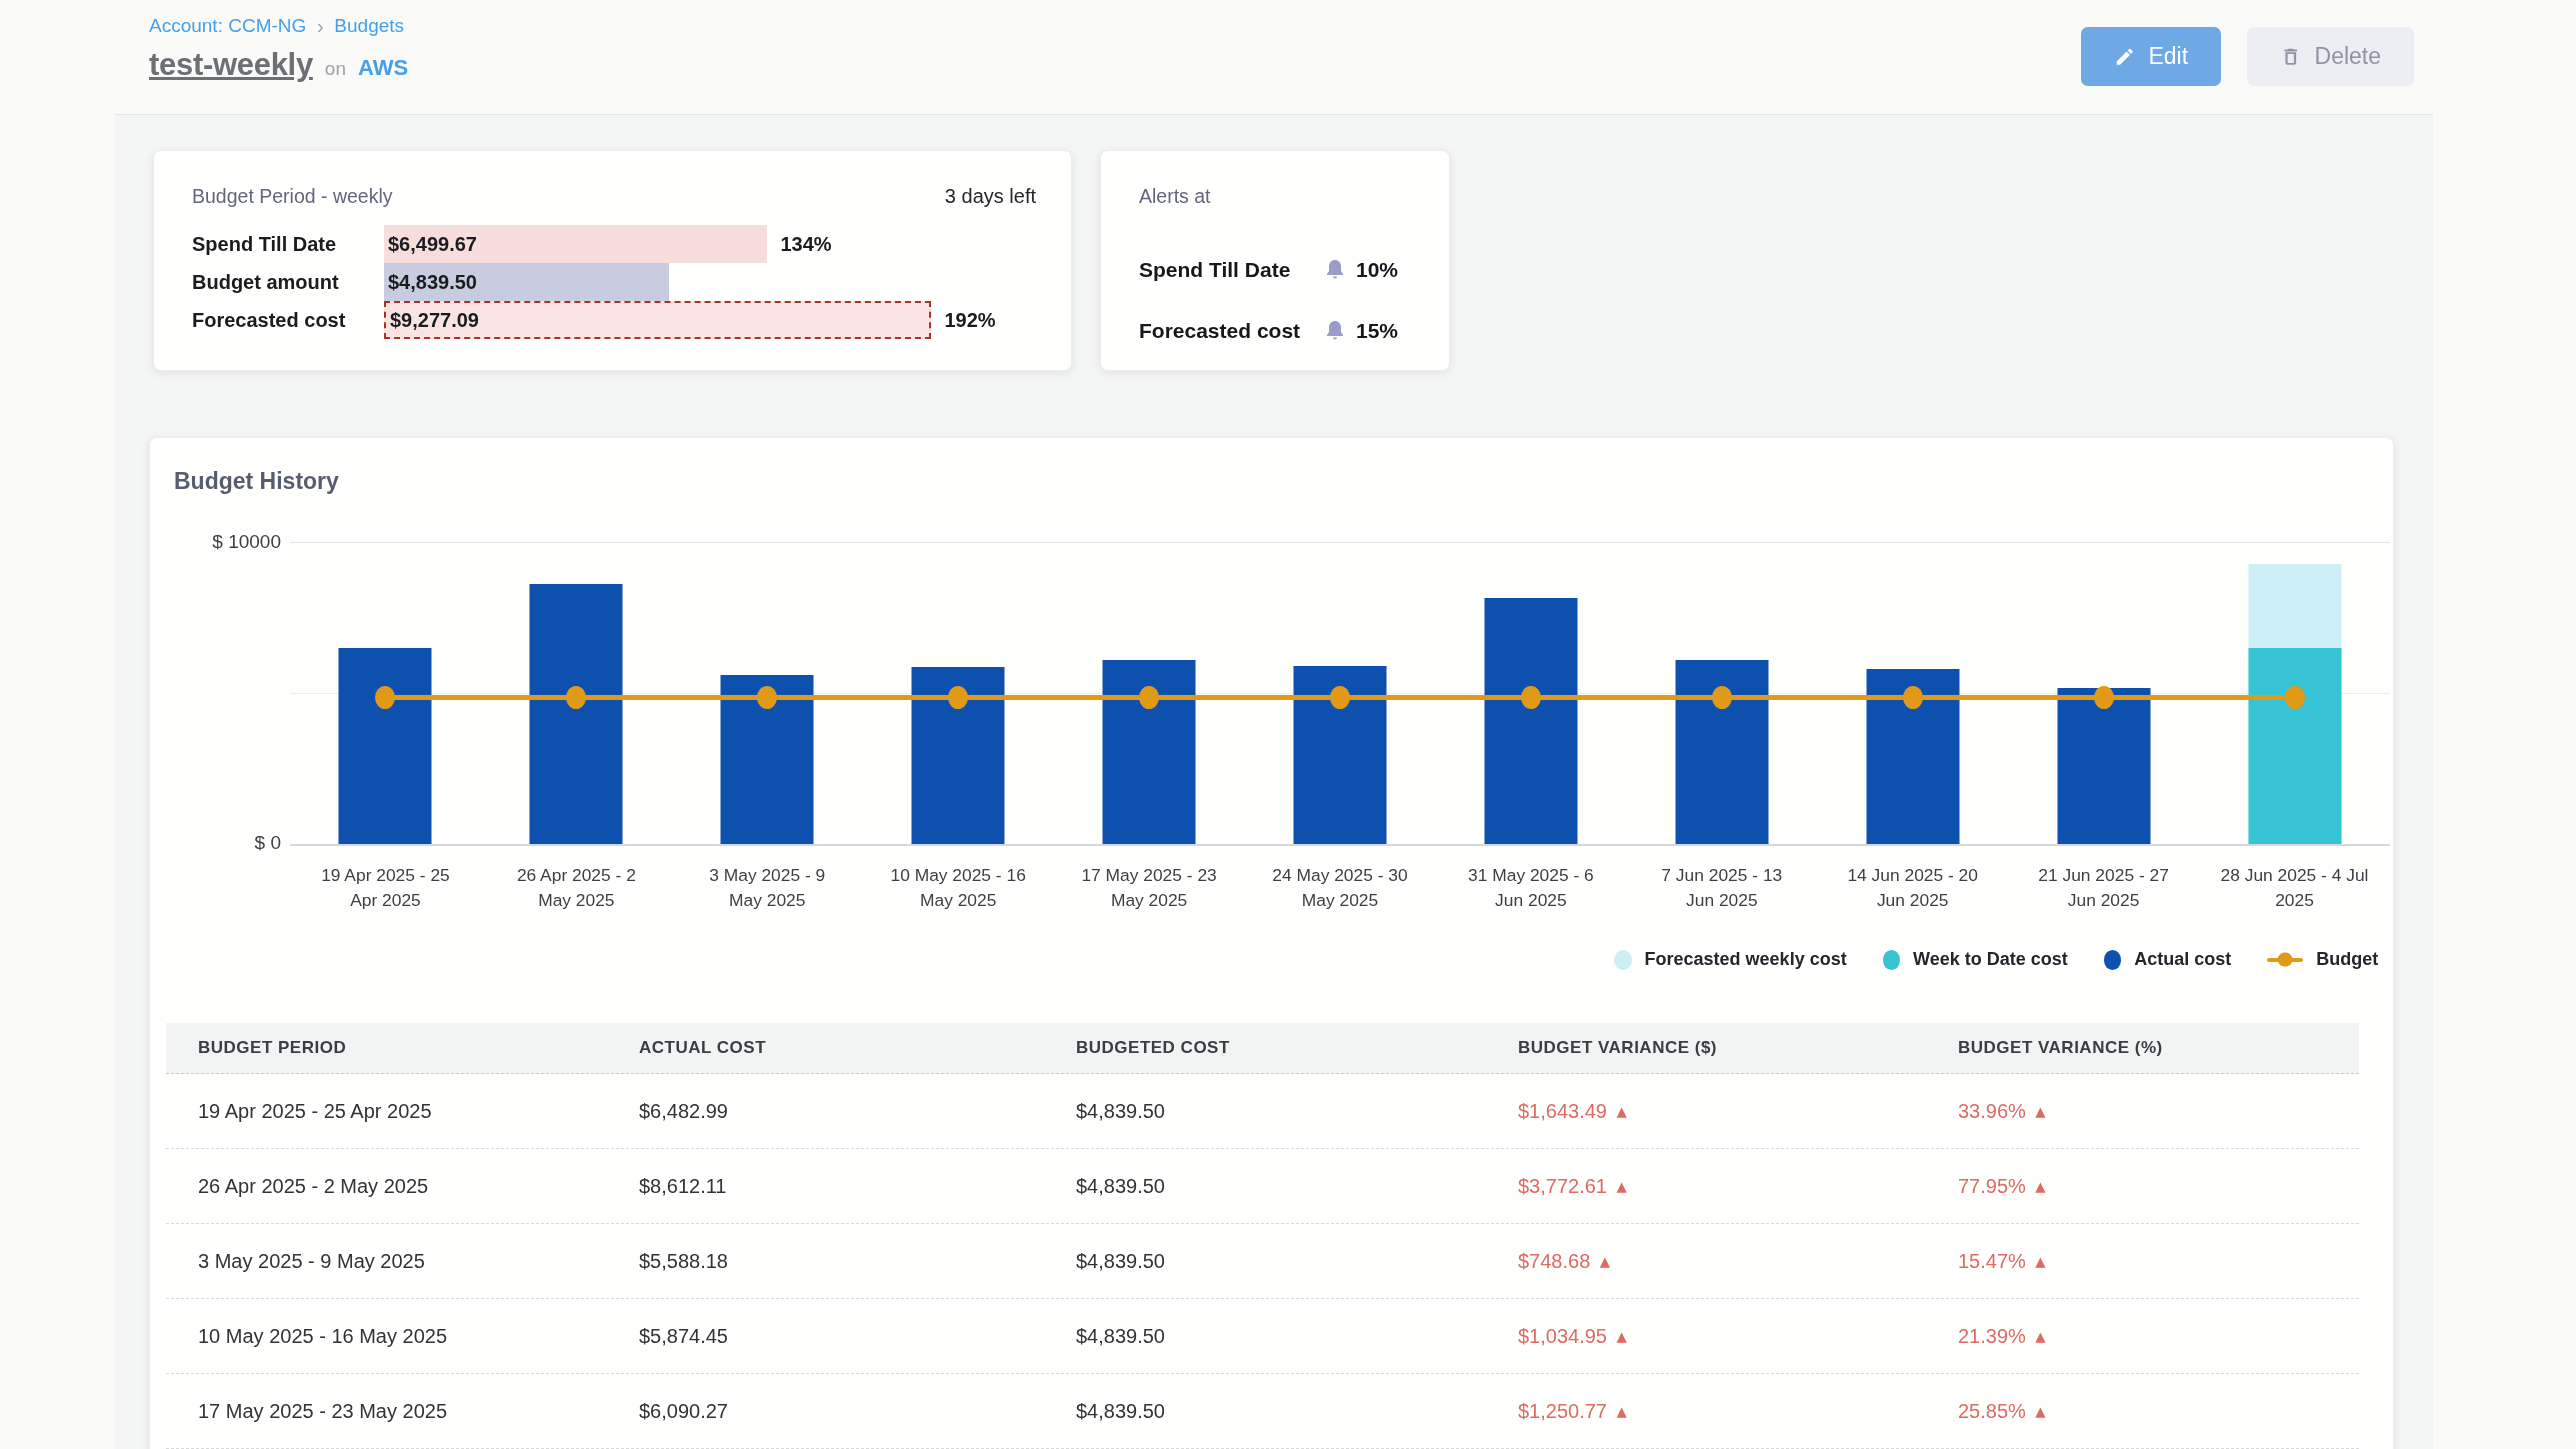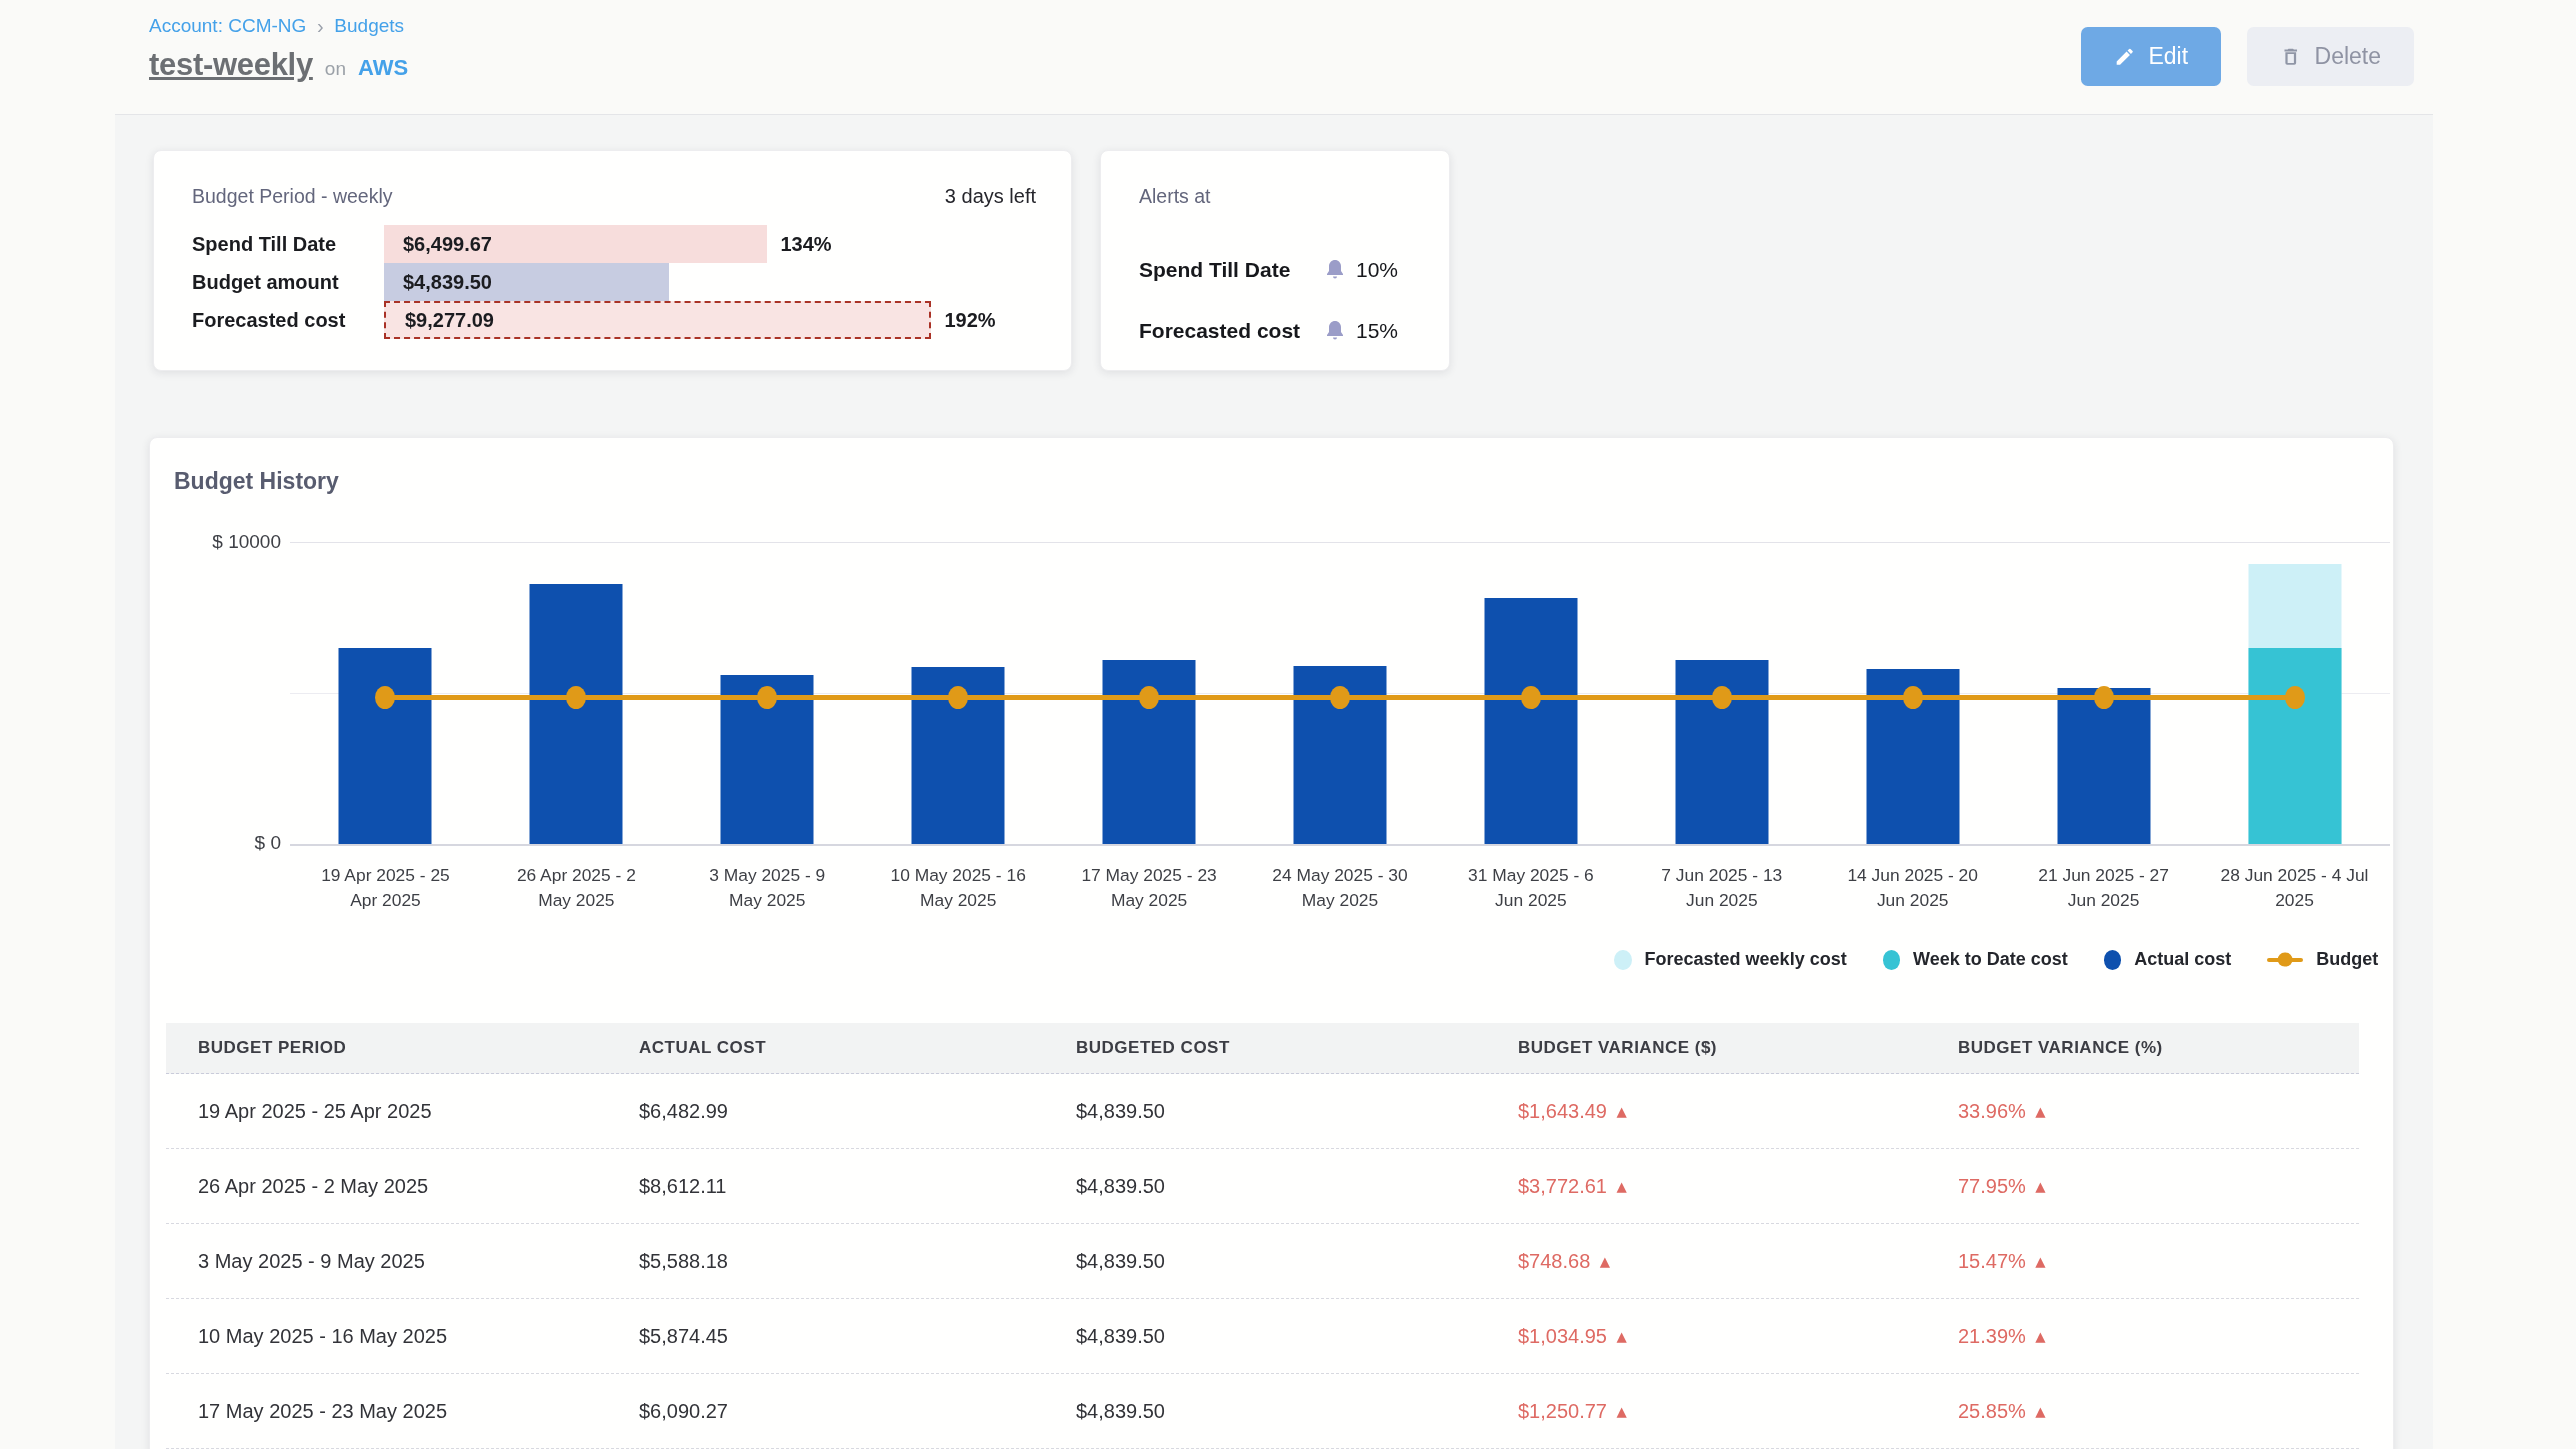--- a/index.html
+++ b/index.html
@@ -35,34 +35,34 @@
           border:0.7px solid #ededef; box-shadow:0 2px 8px rgba(40,41,61,0.10); }
 
   
   .card-period { left:38px; top:35px; width:919px; height:221px; }
   .card-head { position:absolute; left:38px; right:35px; top:34px; display:flex; justify-content:space-between; align-items:baseline; }
   .bp-title { font-size:19.5px; font-weight:500; color:#63667c; }
   .days-left { font-size:20px; font-weight:500; color:#26262c; }
   .bp-rows { position:absolute; left:38px; top:74px; right:20px; }
   .bp-row { display:flex; align-items:stretch; height:38px; }
   .bp-label { width:192px; font-size:20px; font-weight:600; color:#1b1c20; display:flex; align-items:center; }
-  .bp-bar { display:flex; align-items:center; padding-left:19px; font-size:20px; font-weight:600; color:#1b1c20; }
+  .bp-bar { display:flex; align-items:center; padding-left:4px; font-size:20px; font-weight:600; color:#1b1c20; }
   .v-spend    { background:#f7dddc; }
   .v-budget   { background:#c7cce1; }
   .v-forecast { background:#f9e4e3; border:2px dashed #a93226; }
   .bp-pct { margin-left:13.4px; font-size:20px; font-weight:600; color:#1b1c20; display:flex; align-items:center; }
 
   
   .card-alerts { left:985px; top:35px; width:350px; height:221px; }
   .al-title { position:absolute; left:38px; top:34px; font-size:19.5px; font-weight:500; color:#63667c; }
   .alert-rows { position:absolute; left:38px; right:34px; top:79px; }
   .alert-row { display:flex; align-items:center; height:42px; margin-top:19px; }
   .alert-label { flex:1; font-size:21px; font-weight:600; color:#17181c; }
   .alert-bell { width:24px; height:24px; margin-right:9.4px; flex:none; }
-  .alert-pct { font-size:21px; font-weight:400; color:#17181c; width:59px; }
+  .alert-pct { font-size:21px; font-weight:700; color:#17181c; width:59px; }
 
   
   .card-history { left:34px; top:322px; width:2245px; height:1140px; }
   .ch-title { position:absolute; left:24px; top:29.5px; font-size:23px; font-weight:700; color:#585c6f; }
 
   .gridline, .axis-bottom { position:absolute; left:140px; width:2100px; }
   .g-top { top:104px; border-top:1.3px solid #e3e3e9; }
   .g-mid { top:255px; border-top:1.3px solid #ececf1; }
   .axis-bottom { top:406px; border-top:2px solid #d6d7df; }
   .ylabel { position:absolute; left:42px; width:89px; text-align:right; font-size:19px; color:#3e4046; }

